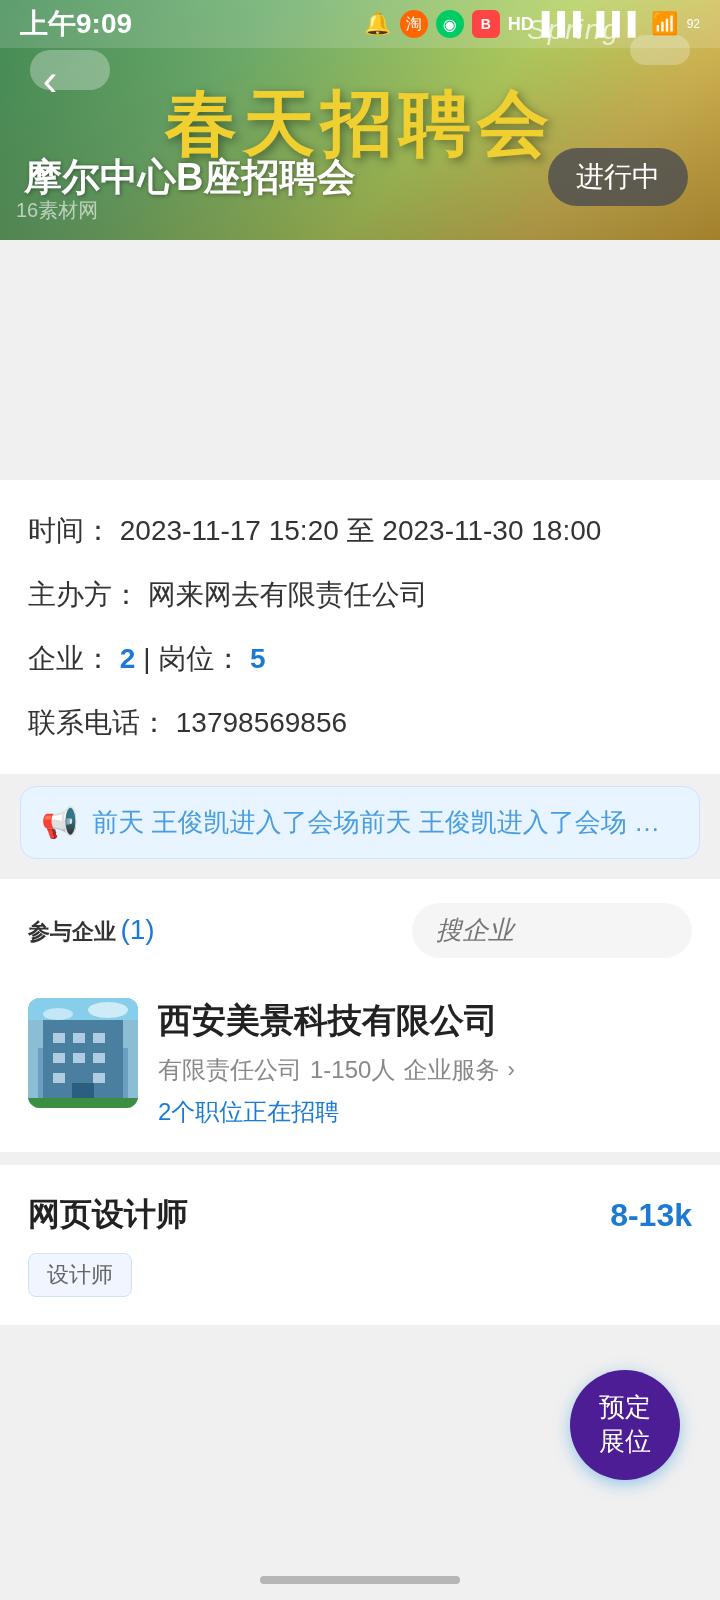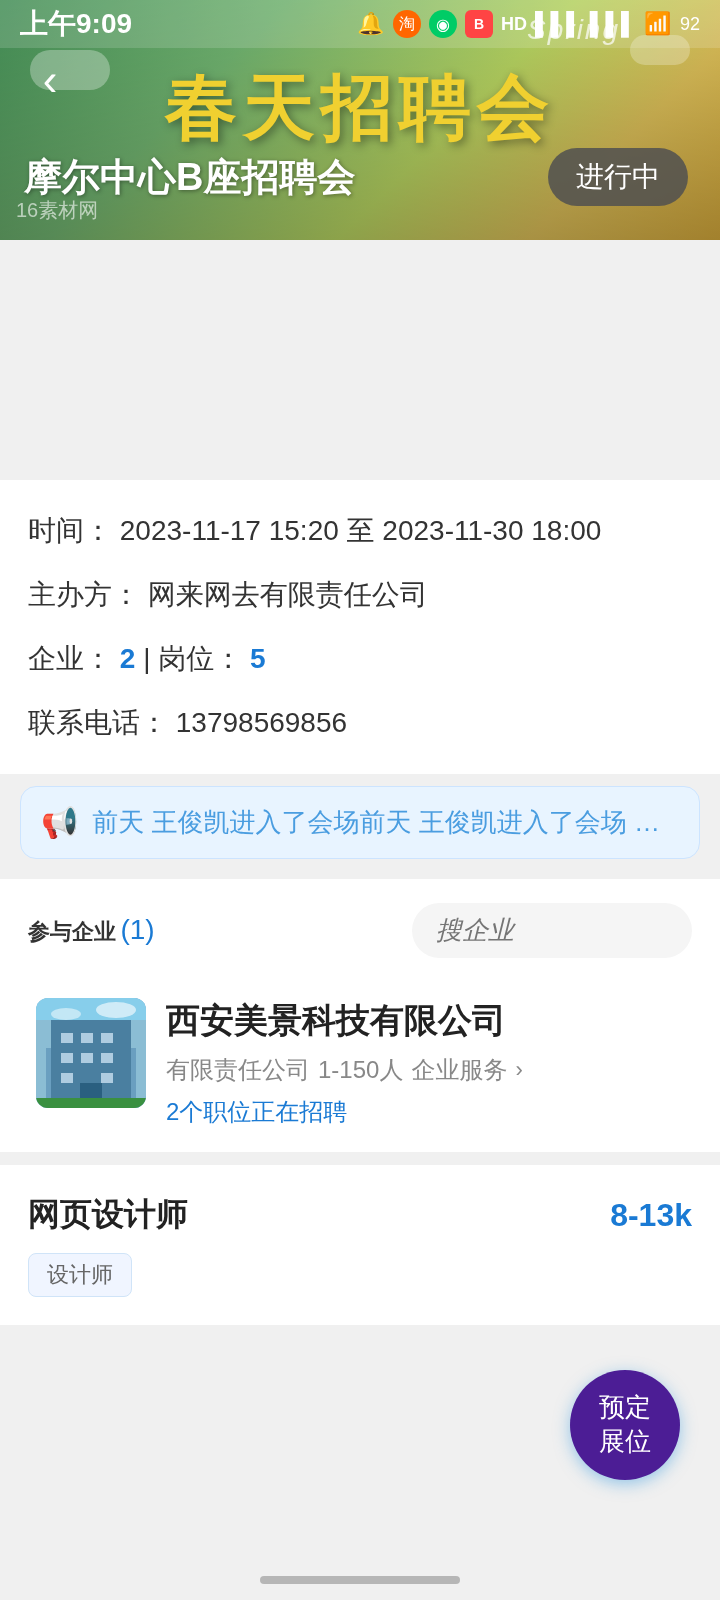--- a/index.html
+++ b/index.html
@@ -177,21 +177,21 @@
       font-size: 26px;
       color: #999;
       width: 280px;
       outline: none;
       font-style: italic;
     }
 
     
     .company-card {
       background: #fff;
-      padding: 24px 36px;
+      padding: 24px 28px;
       display: flex;
       align-items: flex-start;
       gap: 20px;
     }
     .company-logo {
       width: 110px;
       height: 110px;
       border-radius: 12px;
       background: linear-gradient(135deg, #b8d8f0 0%, #6aacdc 50%, #3a7ab0 100%);
       flex-shrink: 0;
@@ -315,31 +315,31 @@
   <span class="status-time">上午9:09</span>
   <div class="status-icons">
     <span>🔔</span>
     <span style="width:28px;height:28px;background:#ff6600;border-radius:50%;display:inline-flex;align-items:center;justify-content:center;font-size:16px;">淘</span>
     <span style="width:28px;height:28px;background:#00cc66;border-radius:50%;display:inline-flex;align-items:center;justify-content:center;font-size:16px;color:#fff;">◉</span>
     <span style="width:28px;height:28px;background:#ff4444;border-radius:6px;display:inline-flex;align-items:center;justify-content:center;font-size:14px;color:#fff;font-weight:700;">B</span>
     <span style="font-size:18px;font-weight:700;color:#fff;">HD</span>
     <span>▌▌▌</span>
     <span>▌▌▌</span>
     <span>📶</span>
-    <span style="font-size:18px;">
+    <span style="font-size:12px;">
       <span>92</span>
     </span>
   </div>
 </div>
 
 <div class="hero-banner">
   <div class="hero-banner-overlay"></div>
 
   <div style="position:absolute;top:60px;left:0;right:0;text-align:center;">
-    <div style="font-size:72px;font-weight:900;color:#f0d030;text-shadow:3px 3px 10px rgba(0,0,0,0.4);letter-spacing:6px;">春天招聘会</div>
+    <div style="font-size:72px;font-weight:900;color:#f0d030;text-shadow:3px 3px 10px rgba(0,0,0,0.4);letter-spacing:6px;margin-top:16px;">春天招聘会</div>
   </div>
   <div class="spring-en">Spring</div>
   <div class="watermark">16素材网</div>
 
   <div style="position:absolute;top:50px;left:30px;width:80px;height:40px;background:rgba(255,255,255,0.3);border-radius:40px;"></div>
   <div style="position:absolute;top:35px;right:30px;width:60px;height:30px;background:rgba(255,255,255,0.25);border-radius:40px;"></div>
 </div>
 
 <div class="back-btn">
   <span style="font-size:44px;font-weight:300;">‹</span>

